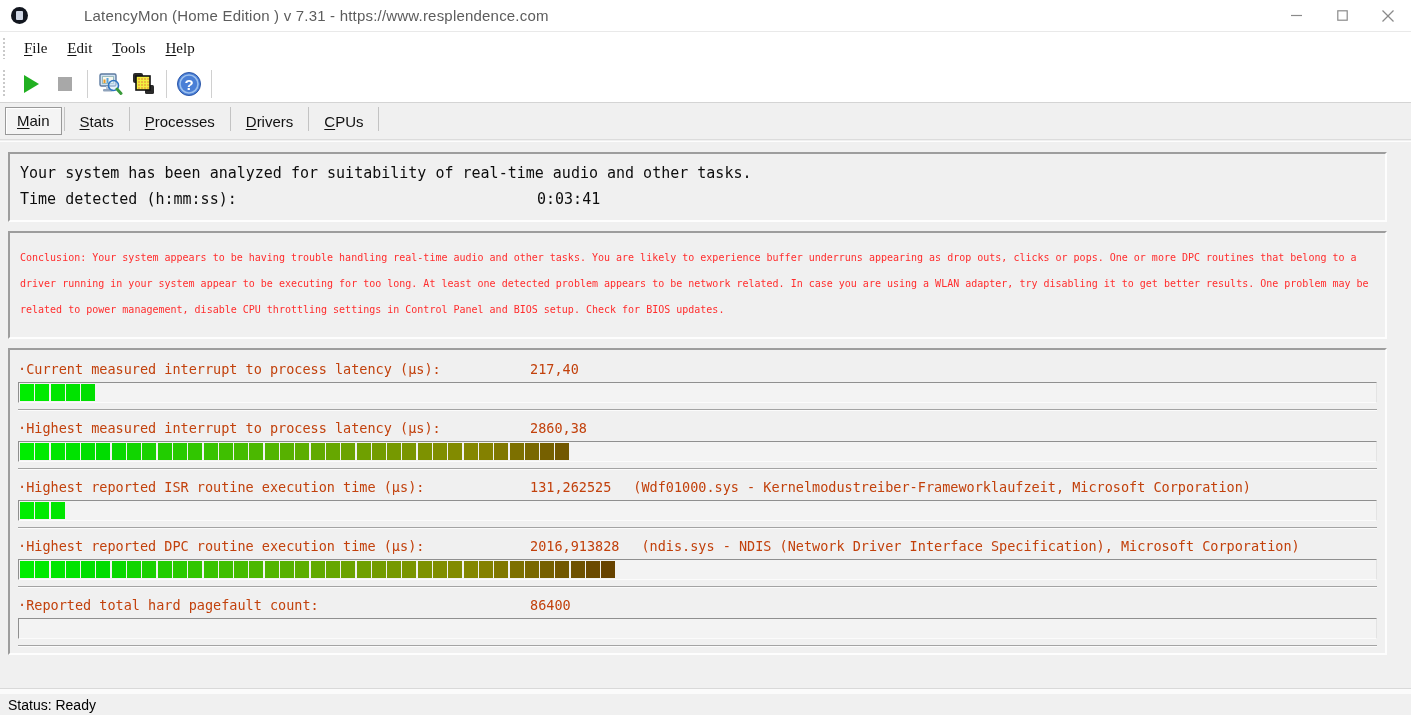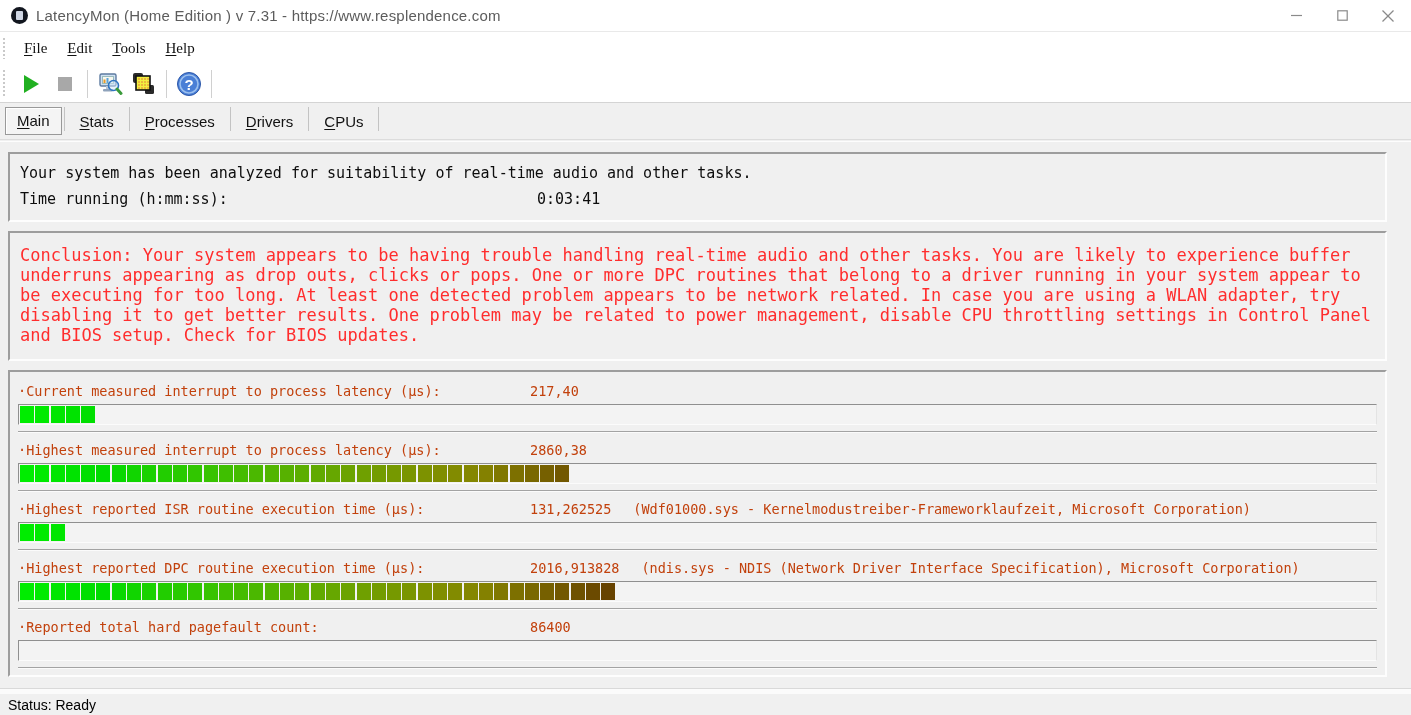--- a/index.html
+++ b/index.html
@@ -1,20 +1,20 @@
 <!DOCTYPE html>
 <html><head>
 <meta charset="utf-8">
 <style>
   * { margin:0; padding:0; box-sizing:border-box; }
   html,body { width:1411px; height:715px; overflow:hidden; }
   body { font-family:"Liberation Sans", sans-serif; background:#f0f0f0; position:relative; }
 
   
-  .titlebar { height:32px; background:#ffffff; display:flex; align-items:center; border-bottom:1px solid #e9e9e9; }
+  .titlebar { height:32px; background:#ffffff; display:flex; align-items:center; border-bottom:1px solid #e9e9e9;gap:48px; }
   .app-icon { width:17px; height:17px; border-radius:50%; background:#12161f; margin:0 8px 0 11px; position:relative; flex:0 0 auto; }
   .app-icon::after { content:""; position:absolute; left:5px; top:4px; width:7px; height:9px; background:#cfd6e4; border-radius:1px; }
   .title-text { font-size:15px; color:#5c5c5c; letter-spacing:0.2px; }
   .win-controls { margin-left:auto; display:flex; height:100%; }
   .win-btn { width:46px; height:100%; display:flex; align-items:center; justify-content:center; color:#7c7c7c; font-size:15px; cursor:default; }
   .win-btn svg { stroke:#8a8a8a; }
 
   
   .menubar { height:33px; background:#ffffff; display:flex; align-items:center; padding-left:14px; position:relative; }
   .menubar::before { content:""; position:absolute; left:3px; top:6px; bottom:6px; width:2px;
@@ -41,21 +41,21 @@
   
   .content { position:absolute; left:0; right:0; top:141px; bottom:27px; background:#f0f0f0; padding:10px 24px 0 8px; border-top:1px solid #fdfdfd; }
   .panel { background:#f0f0f0; border-top:2px solid #9d9d9d; border-left:2px solid #9d9d9d; border-bottom:2px solid #fdfdfd; border-right:2px solid #fdfdfd; margin-bottom:9px; }
 
   .panel-analysis { padding:6px 10px 8px 10px; font-family:"DejaVu Sans Mono", monospace; font-size:15px; color:#0d0d0d; }
   .panel-analysis .line { line-height:26px; white-space:pre; }
   .time-row { display:flex; line-height:26px; }
   .time-row .lbl { width:517px; }
 
   .panel-conclusion { padding:12px 10px 14px 10px; }
-  .conclusion-text { font-family:"DejaVu Sans Mono", monospace; font-size:17px; line-height:20px; color:#ff2d2d; max-width:1378px; }
+  .conclusion-text { font-family:"DejaVu Sans Mono", monospace; font-size:10px; line-height:26px; color:#ff2d2d; max-width:1378px; }
 
   .panel-measure { padding:2px 0 6px 0; }
   .m-row { padding:4px 8px 0 8px; }
   .m-label-line { display:flex; align-items:baseline; font-family:"DejaVu Sans Mono", monospace; font-size:13.5px; color:#c2410c; height:26px; line-height:26px; white-space:nowrap; }
   .m-label { width:512px; flex:0 0 auto; }
   .m-extra { margin-left:22px; }
   .m-bar { height:21px; background:#f3f3f3; border-top:1px solid #8f8f8f; border-left:1px solid #8f8f8f; border-bottom:1px solid #fbfbfb; border-right:1px solid #e3e3e3; padding:1px; display:flex; }
   .seg { width:14px; height:17px; margin-right:1.3px; flex:0 0 auto; }
   .m-sep { margin-top:6px; border-top:1px solid #a3a3a3; border-bottom:1px solid #fbfbfb; }
 
@@ -163,21 +163,21 @@
     <div class="tab-sep"></div>
     <div class="tab"><u>C</u>PUs</div>
     <div class="tab-sep"></div>
   </div>
 
 <div class="content">
 
   <div class="panel panel-analysis">
     <div class="line">Your system has been analyzed for suitability of real-time audio and other tasks.</div>
     <div class="time-row">
-      <span class="lbl">Time running (h:mm:ss):</span>
+      <span class="lbl">Time detected (h:mm:ss):</span>
       <span>0:03:41</span>
     </div>
   </div>
 
   <div class="panel panel-conclusion">
     <div class="conclusion-text">Conclusion: Your system appears to be having trouble handling real-time audio and other tasks. You are likely to experience buffer underruns appearing as drop outs, clicks or pops. One or more DPC routines that belong to a driver running in your system appear to be executing for too long. At least one detected problem appears to be network related. In case you are using a WLAN adapter, try disabling it to get better results. One problem may be related to power management, disable CPU throttling settings in Control Panel and BIOS setup. Check for BIOS updates.</div>
   </div>
 
   <div class="panel panel-measure" id="measurePanel">
       <div class="m-row">

